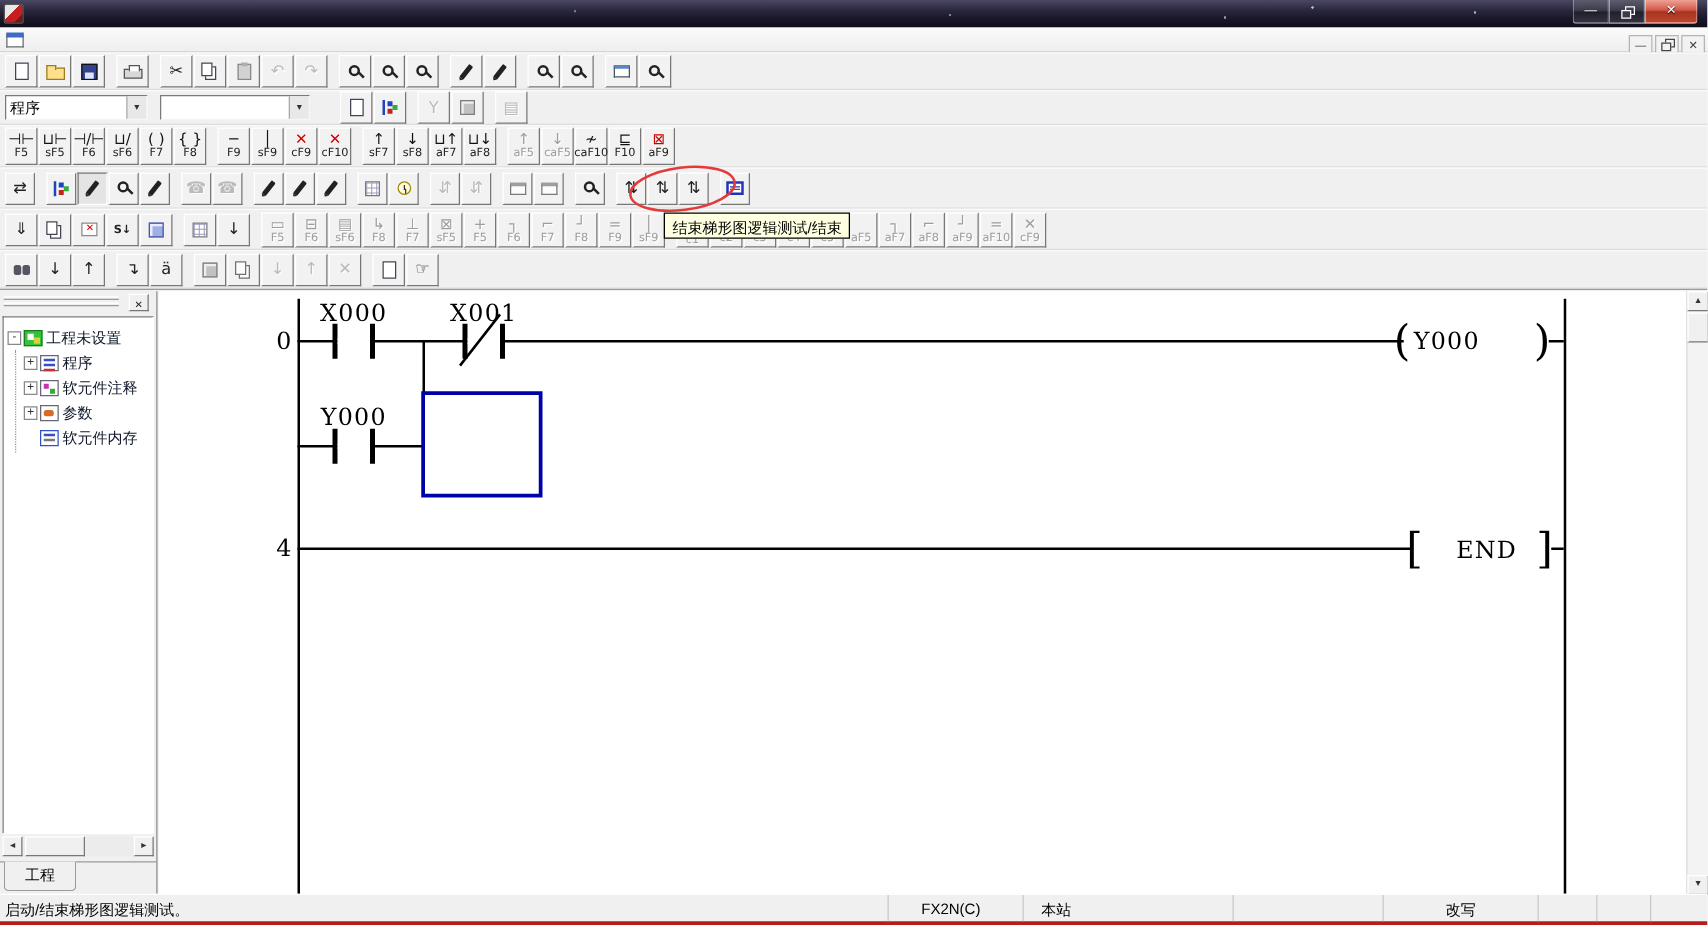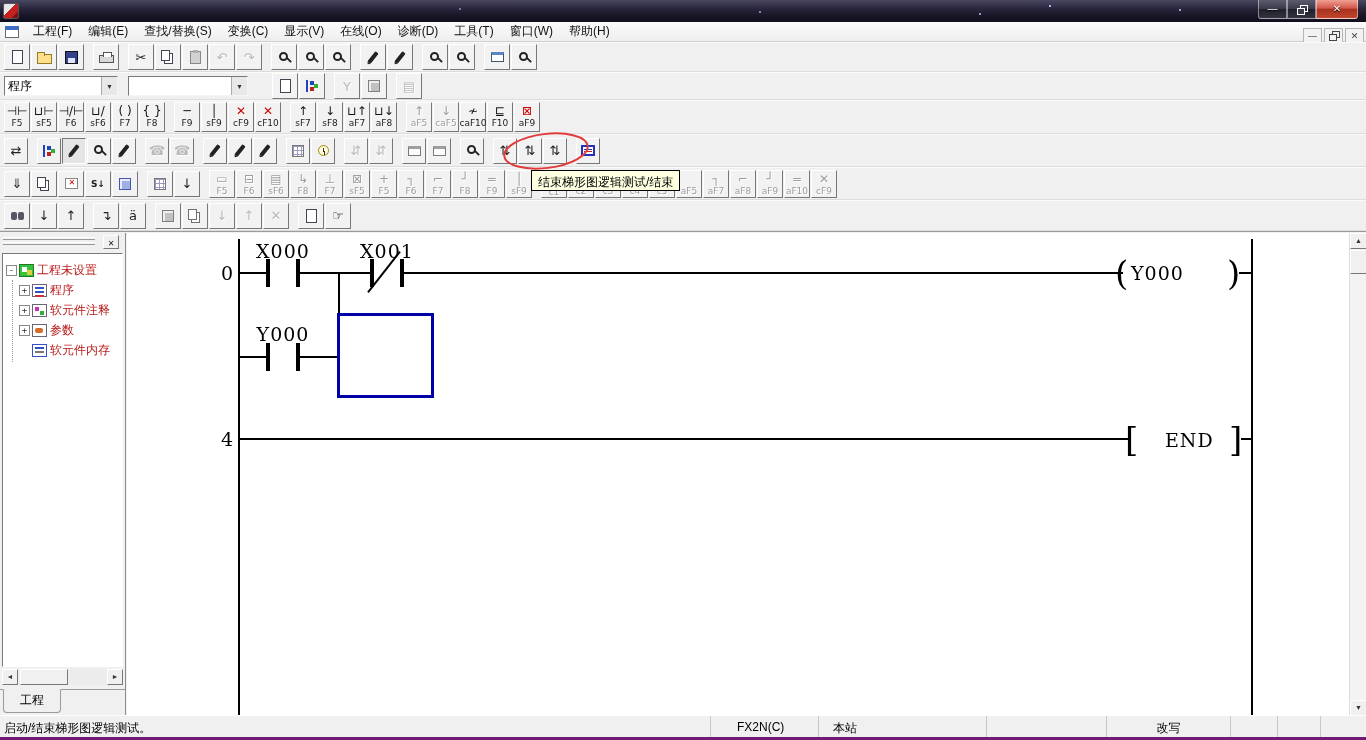--- a/index.html
+++ b/index.html
@@ -140,21 +140,21 @@
     font:9px/9px "DejaVu Sans Mono",monospace; text-align:center; margin-left:3px; color:#333; }
   .leaf .exp { visibility:hidden; }
   .ticon { width:15px; height:13px; flex:none; margin:0 3px 0 2px; border:1px solid #667; background:#fff; position:relative; }
   .t-project { background:#35c23c; border-color:#1d7a22; }
   .t-project::after { content:""; position:absolute; left:2px; top:2px; width:5px; height:5px; background:#fff; box-shadow:5px 3px 0 #d8d13a; }
   .t-program::after { content:""; position:absolute; left:2px; top:2px; width:9px; height:2px; background:#3350c8; box-shadow:0 4px 0 #3350c8, 0 8px 0 #c43333; }
   .t-comment::after { content:""; position:absolute; left:2px; top:2px; width:4px; height:4px; background:#c433b0; box-shadow:5px 4px 0 #2fae3a; }
   .t-param::after { content:""; position:absolute; left:2px; top:3px; width:8px; height:5px; background:#d86a2a; border-radius:2px; }
   .t-memory { border-color:#3350c8; }
   .t-memory::after { content:""; position:absolute; left:2px; top:2px; width:9px; height:2px; background:#3350c8; box-shadow:0 4px 0 #777; }
-  .tlabel { white-space:nowrap; font-size:12px; color:#b91c1c; }
+  .tlabel { white-space:nowrap; font-size:12px; color:#0f172a; }
   #tree-hscroll { position:absolute; left:2px; top:436px; width:121px; height:16px; background:#ececec; }
   .sbh { position:absolute; top:0; width:16px; height:16px; background:#f0f0f0; border:1px solid; border-color:#fff #777 #777 #fff; font-size:7px; text-align:center; line-height:14px; color:#333; }
   #hs-left { left:0; } #hs-right { right:0; }
   #hs-thumb { position:absolute; left:18px; top:0; width:48px; height:16px; background:#f0f0f0; border:1px solid; border-color:#fff #777 #777 #fff; }
   #tab-row { position:absolute; left:0; top:456px; width:125px; height:27px; border-top:1px solid #9a9a9a;padding-left:48px; }
   #project-tab { position:absolute; left:3px; top:-1px; width:58px; height:24px; background:#f0f0f0;
     border:1px solid #9a9a9a; border-top:1px solid #f0f0f0; border-radius:0 0 4px 4px;
     text-align:center; line-height:21px; font-size:12px; }
 
   
@@ -175,21 +175,21 @@
   #coil-label { position:absolute; left:1004px; top:29px; font-size:19px; letter-spacing:1px; }
   #end-label { position:absolute; left:1014px; top:196px; font-size:19px; letter-spacing:1px;margin-left:24px; }
   
   #vscroll { position:absolute; left:1222px; top:0; width:17px; height:483px; background:#f3f3f3; border-left:1px solid #dcdcdc; }
   .sbv { position:absolute; left:0; width:17px; height:16px; background:#f0f0f0; border:1px solid; border-color:#fff #777 #777 #fff; font-size:7px; text-align:center; line-height:14px; color:#333; }
   #vs-up { top:0; } #vs-down { bottom:0; }
   #vs-thumb { position:absolute; left:0; top:17px; width:17px; height:24px; background:#f0f0f0; border:1px solid; border-color:#fff #777 #777 #fff; }
 
   
   #statusbar { position:absolute; left:0; top:715px; width:1366px; height:25px; background:#f0f0f0;
-    border-top:1px solid #fff; display:flex; align-items:stretch; border-bottom:3px solid #701a75; }
+    border-top:1px solid #fff; display:flex; align-items:stretch; border-bottom:3px solid #b91c1c; }
   #status-msg { flex:1; padding:4px 0 0 4px; border-right:1px solid #c8c8c8; white-space:nowrap; overflow:hidden; }
   #status-cells { display:contents; }
   .scell { border-right:1px solid #c8c8c8; padding-top:4px; padding-left:6px; white-space:nowrap; overflow:hidden; }
   .scell:nth-of-type(1) { width:108px; padding-left:26px; }
   .scell:nth-of-type(2) { width:168px; padding-left:14px; }
   .scell:nth-of-type(3) { width:120px; }
   .scell:nth-of-type(4) { width:124px; text-align:center; padding-left:0; }
   .scell:nth-of-type(5) { width:47px; }
   .scell:nth-of-type(6) { width:43px; }
   .scell:nth-of-type(7) { width:45px; border-right:none; }
@@ -213,42 +213,20 @@
 
       <button class="wbtn win-close">
         <span class="wglyph">✕</span>
         <span></span>
       </button>
     </div>
 </div>
 
 <div id="menubar">
   <span id="mdi-icon"></span>
-  <div id="menus" style="display:flex">
-
-      <span class="menu-item">工程(F)</span>
-
-      <span class="menu-item">编辑(E)</span>
-
-      <span class="menu-item">查找/替换(S)</span>
-
-      <span class="menu-item">变换(C)</span>
-
-      <span class="menu-item">显示(V)</span>
-
-      <span class="menu-item">在线(O)</span>
-
-      <span class="menu-item">诊断(D)</span>
-
-      <span class="menu-item">工具(T)</span>
-
-      <span class="menu-item">窗口(W)</span>
-
-      <span class="menu-item">帮助(H)</span>
-    </div>
   <div id="mdi-controls">
 
       <button class="mbtn">
         <span>—</span>
         <span></span>
       </button>
 
       <button class="mbtn">
         <span></span>
         <span class="g-restore"></span>

